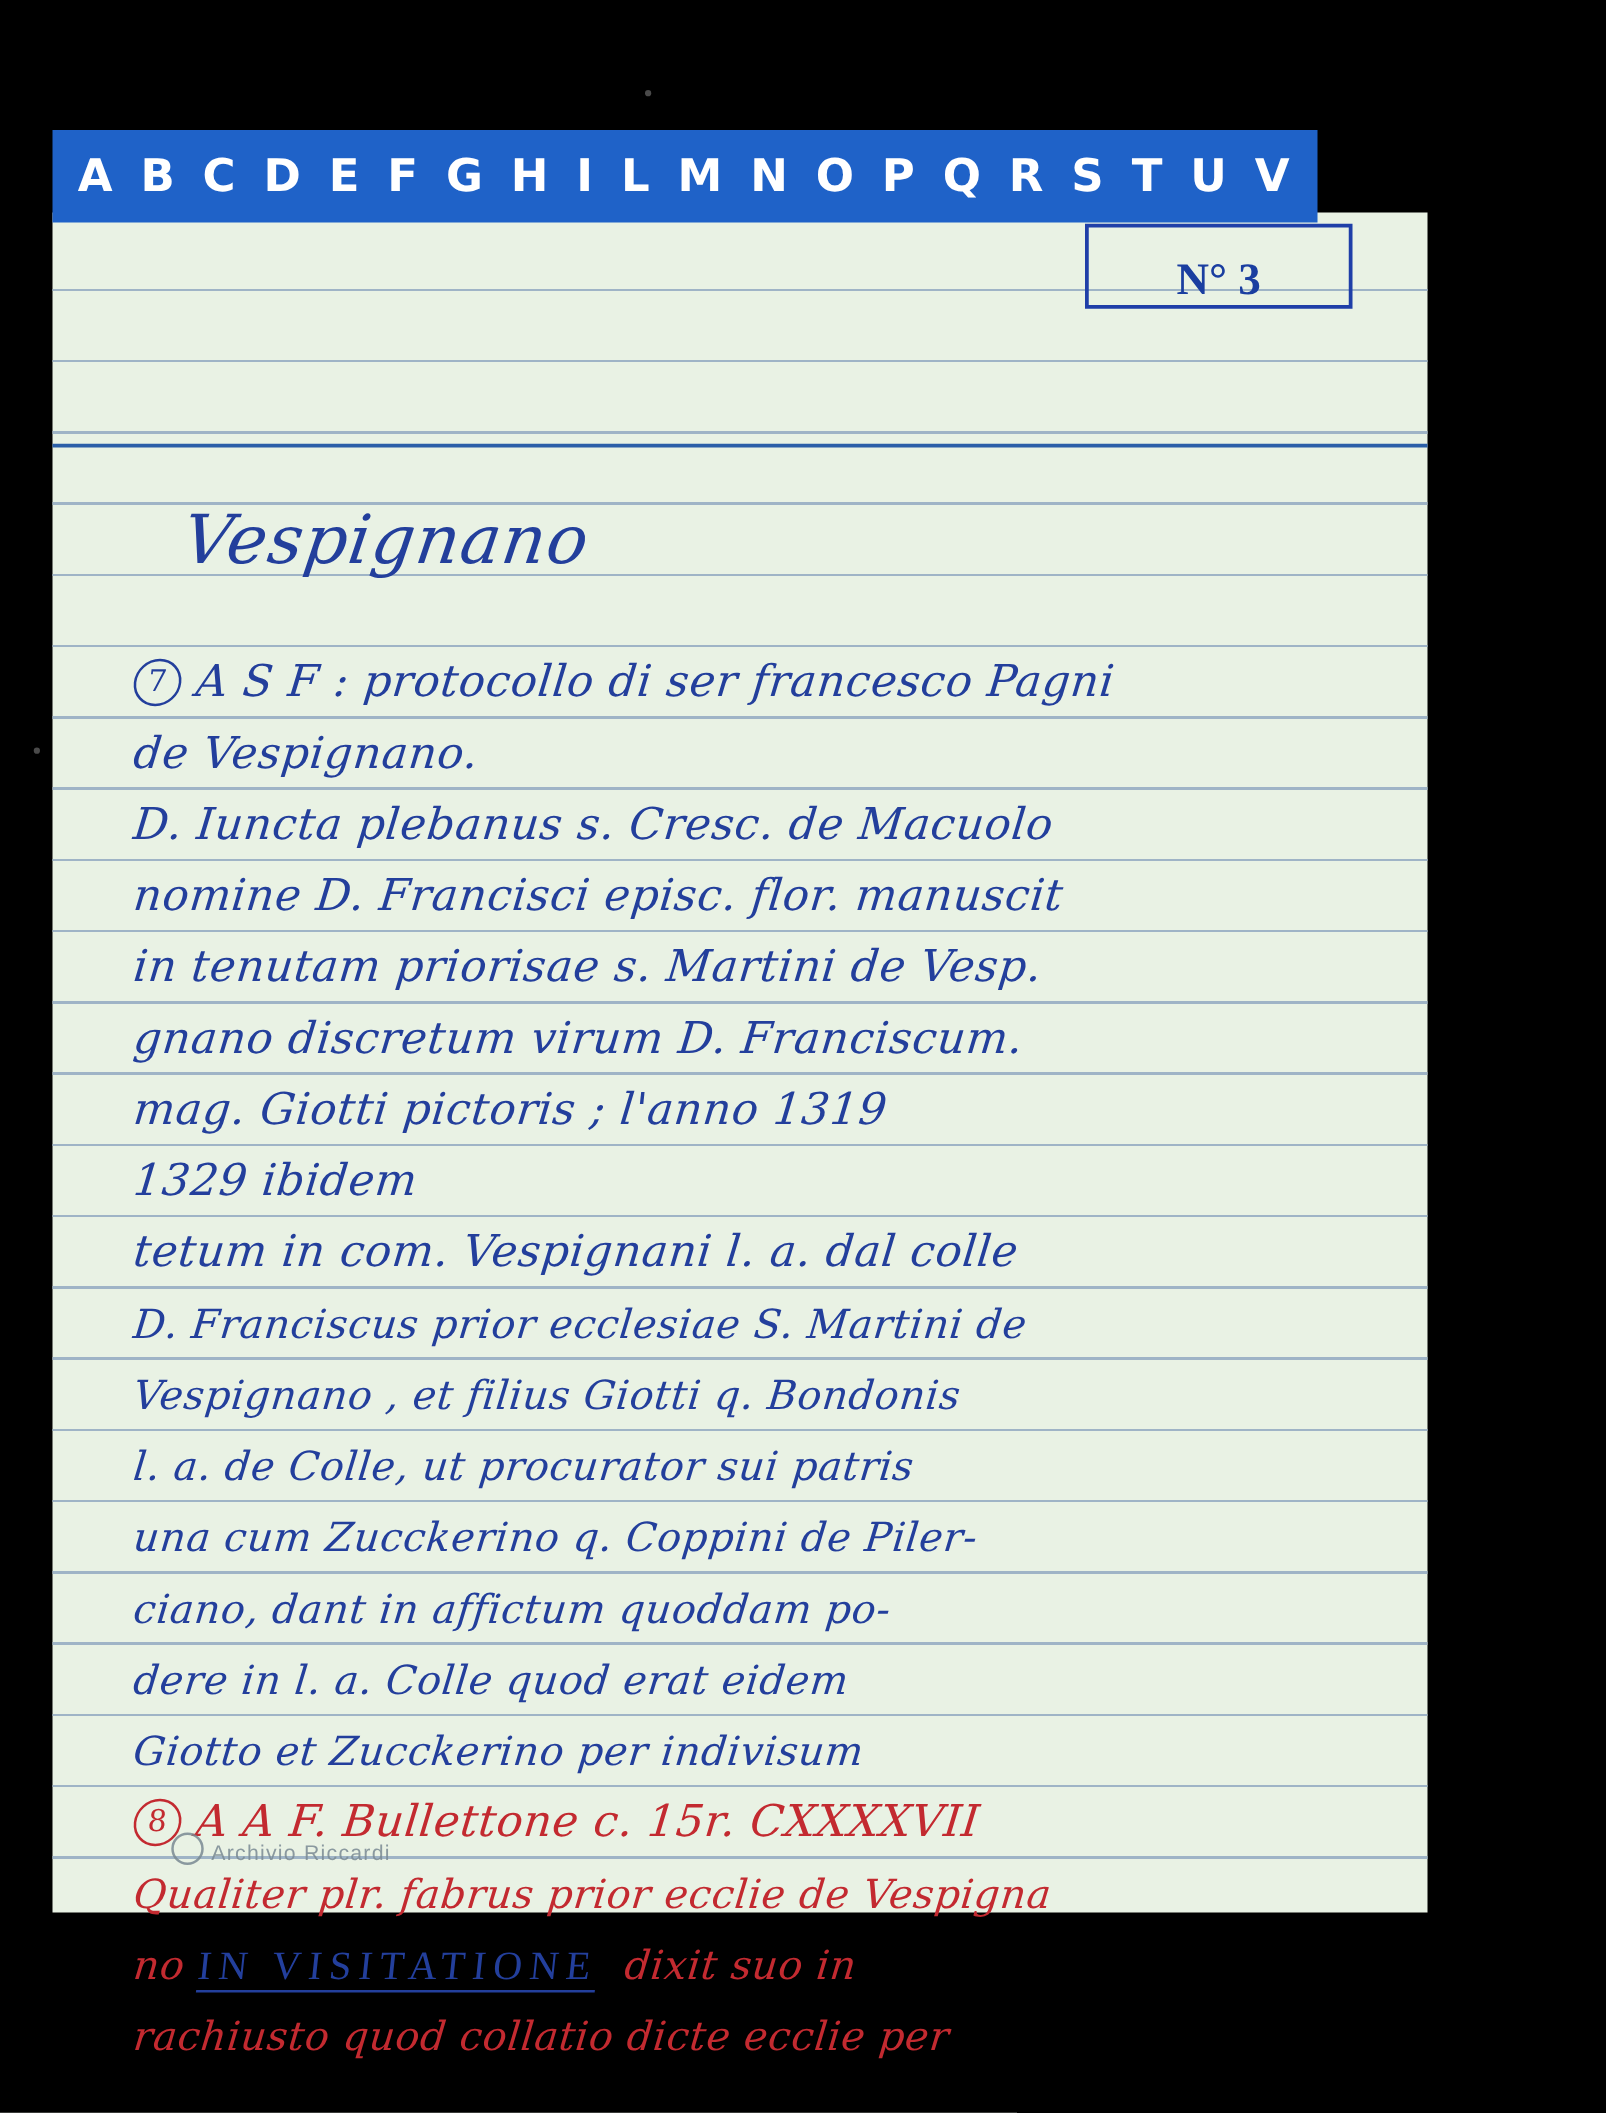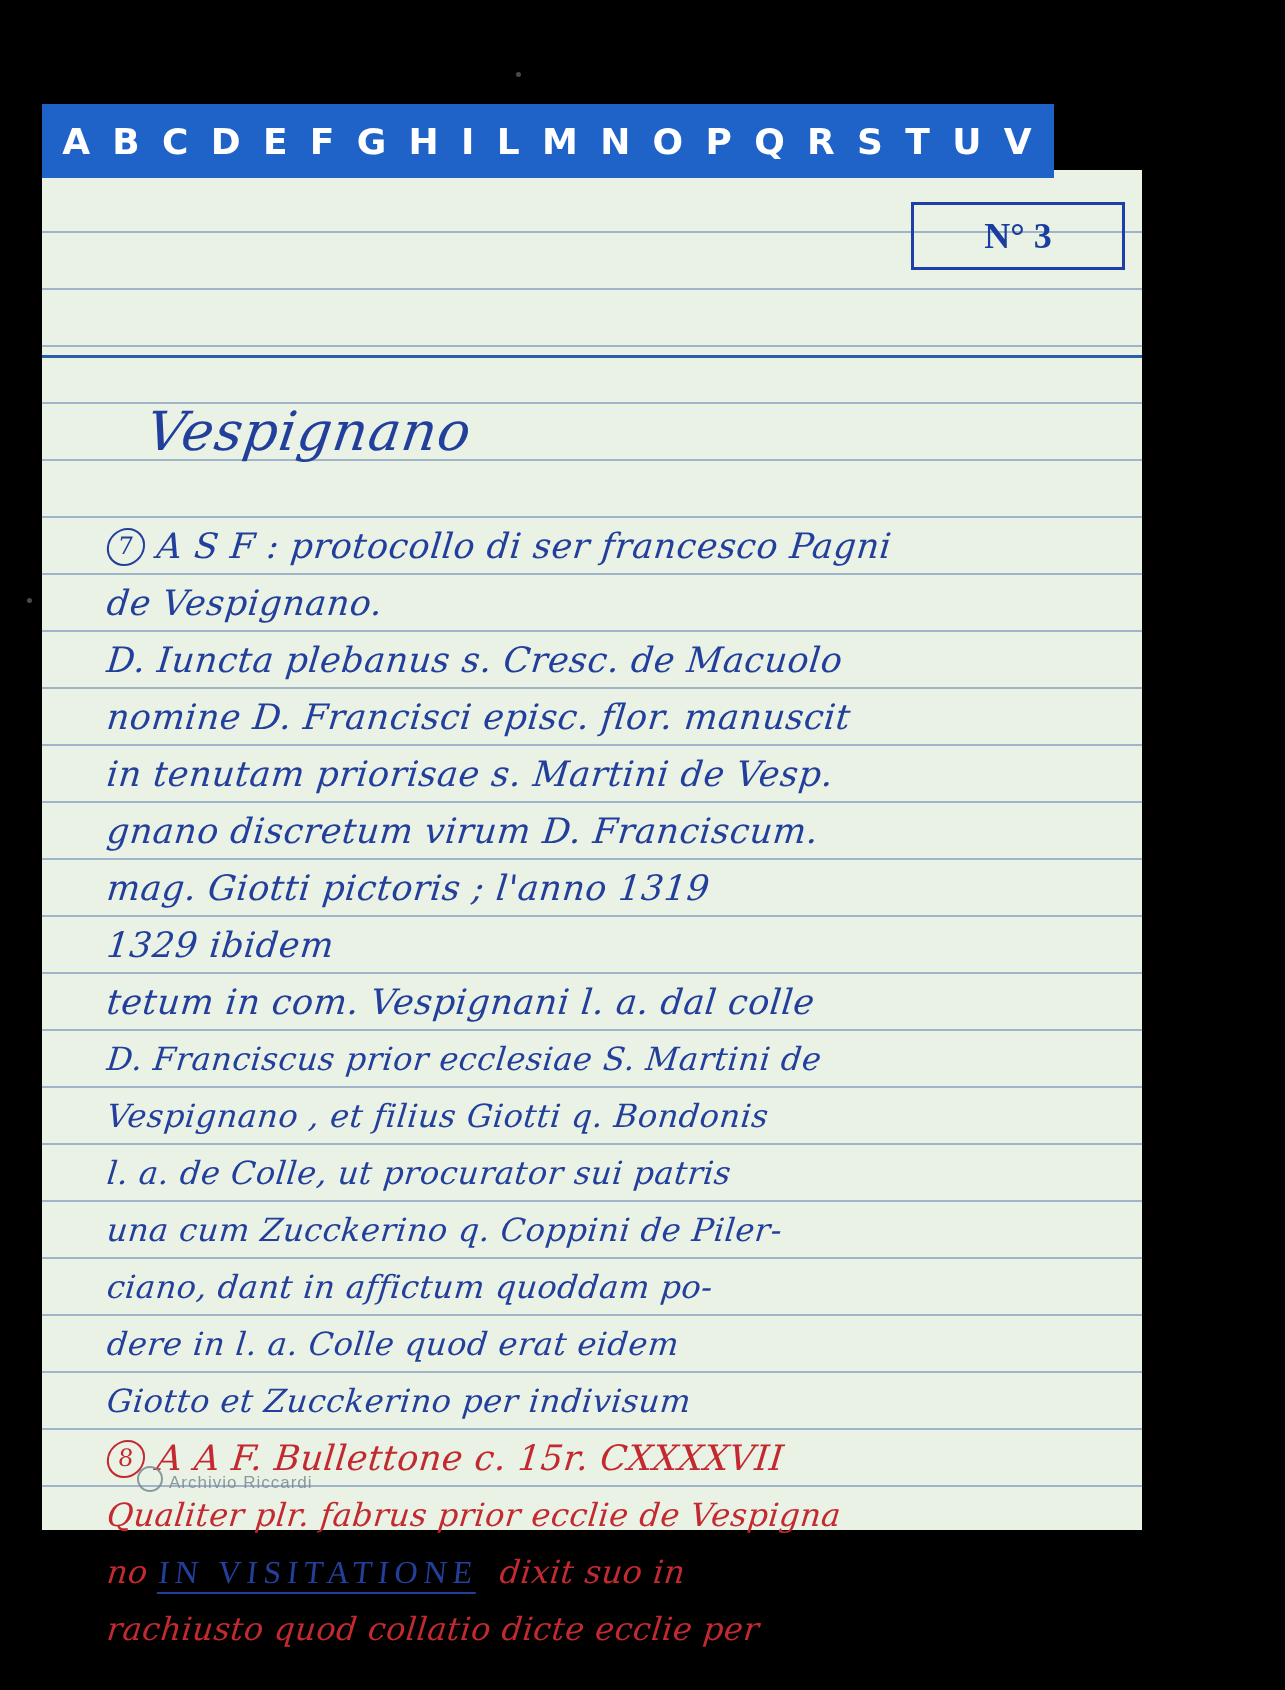--- a/index.html
+++ b/index.html
@@ -62,29 +62,28 @@
     font-size: 36px;
     font-weight: bold;
     letter-spacing: 2px;
     font-family: "DejaVu Sans", sans-serif;
   }
 
   
   #number-box {
     position: absolute;
     left: 868px;
-    top: 202px;
+    top: 179px;
     width: 208px;
     height: 62px;
     border: 3px solid #1f3fa8;
     display: flex;
-    align-items: center;
+    align-items: flex-end;
     justify-content: center;
     background: transparent;
-    margin-left: 43px;
   }
   #number-box span {
     color: #1a3ea0;
     font-size: 36px;
     font-weight: bold;
     font-family: "Liberation Serif", serif;
   }
 
   
   #place-name {

